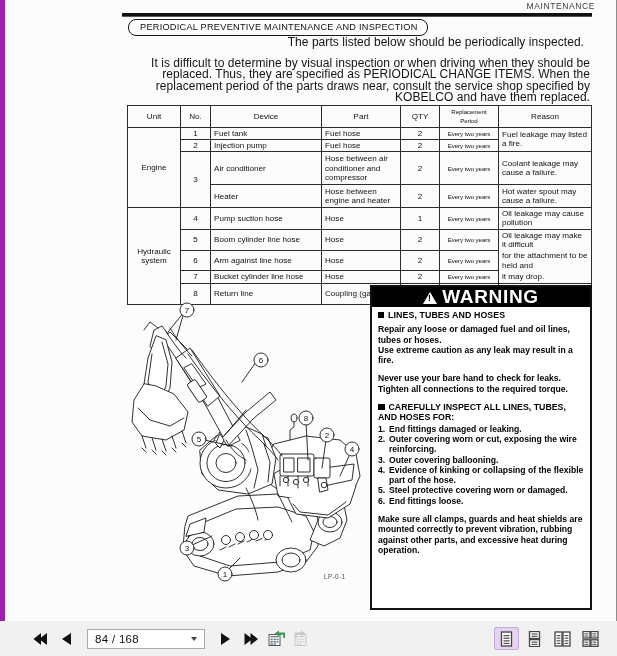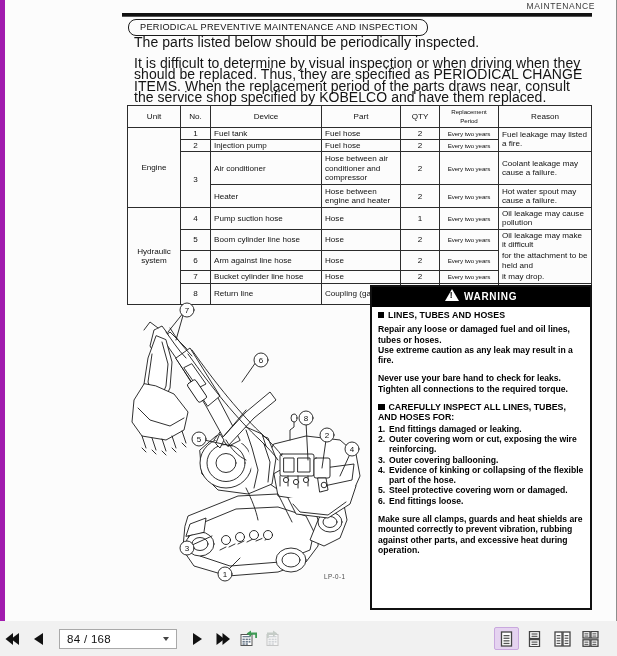--- a/index.html
+++ b/index.html
@@ -44,22 +44,23 @@
   
   .sec-pill{
     position:absolute;left:118px;top:19px;
     padding:2px 9px 3px 11px;
     border:1.2px solid #1a1a1a;border-radius:8px;
     font-size:9.2px;color:#111;letter-spacing:.25px;white-space:nowrap;
   }
 
   
   .para{
-    position:absolute;color:#141414;font-size:14px;line-height:11.4px;
+    position:absolute;color:#141414;font-size:12px;line-height:11.4px;
     letter-spacing:.05px;
+    text-align:right;
   }
   .para.p1{left:124px;top:37px;width:450px;}
   .para.p2{left:124px;top:58px;width:456px;}
 
   
   .tbl{
     position:absolute;left:117px;top:105px;width:465px;
     border-collapse:collapse;
     font-size:8.1px;color:#111;
     table-layout:fixed;
@@ -88,21 +89,21 @@
     letter-spacing:.4px;
   }
 
   
   .warn{
     position:absolute;left:360px;top:285px;width:222px;height:325px;
     border:2.2px solid #111;background:#fff;box-sizing:border-box;
   }
   .warn-bar{
     background:#000;color:#fff;text-align:center;
-    font-weight:bold;font-size:10px;letter-spacing:.7px;
+    font-weight:bold;font-size:19px;letter-spacing:.7px;
     padding:2px 0 3px;line-height:15px;
   }
   .warn-bar .tri{
     display:inline-block;vertical-align:-1px;margin-right:5px;
     width:0;height:0;position:relative;
     border-left:7px solid transparent;border-right:7px solid transparent;
     border-bottom:12px solid #fff;
   }
   .warn-bar .tri:after{
     content:"!";position:absolute;left:-2.2px;top:2.4px;
@@ -119,21 +120,21 @@
   .wol li .t{flex:1;}
   .wh2{margin:0 0 1px 0;font-size:8.8px;}
   .wh2 .sq{display:inline-block;width:6.5px;height:6.5px;background:#000;margin-right:4px;vertical-align:0px;}
 
   
   .toolbar{
     position:absolute;left:0;bottom:0;width:617px;height:35px;
     background:#f1f1f1;
     display:flex;align-items:center;
   }
-  .tb-left{display:flex;align-items:center;gap:0px;}
+  .tb-left{display:flex;align-items:center;gap:0px;padding-left:28px;}
   .tb-right{margin-left:auto;display:flex;align-items:center;padding-right:14px;gap:3px;}
   .tb-btn{
     width:26px;height:24px;display:flex;align-items:center;justify-content:center;
     background:transparent;border:none;cursor:pointer;
   }
   .tb-btn svg{display:block;}
   .pagebox{
     width:118px;height:20px;border:1px solid #a9a9a9;background:#fff;
     display:flex;align-items:center;justify-content:space-between;
     margin:0 7px;box-sizing:border-box;padding:0 5px 0 7px;

